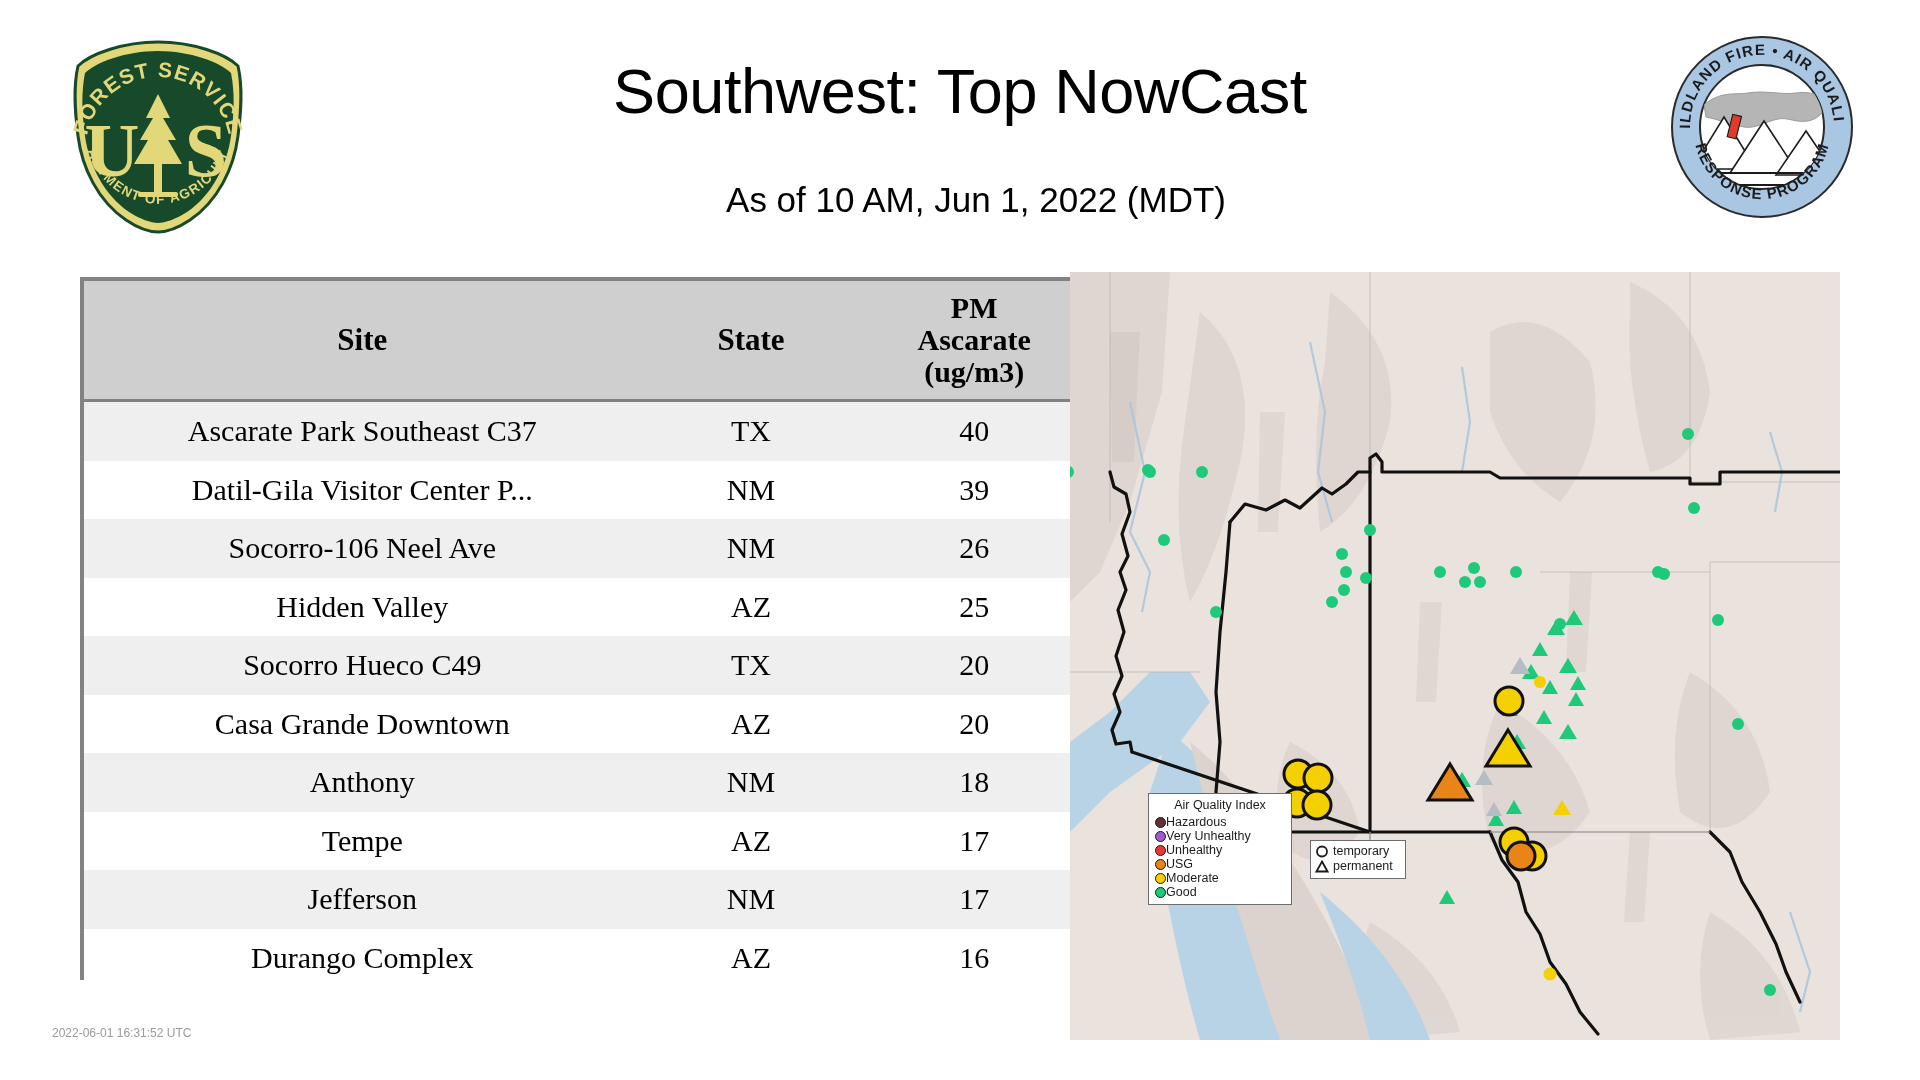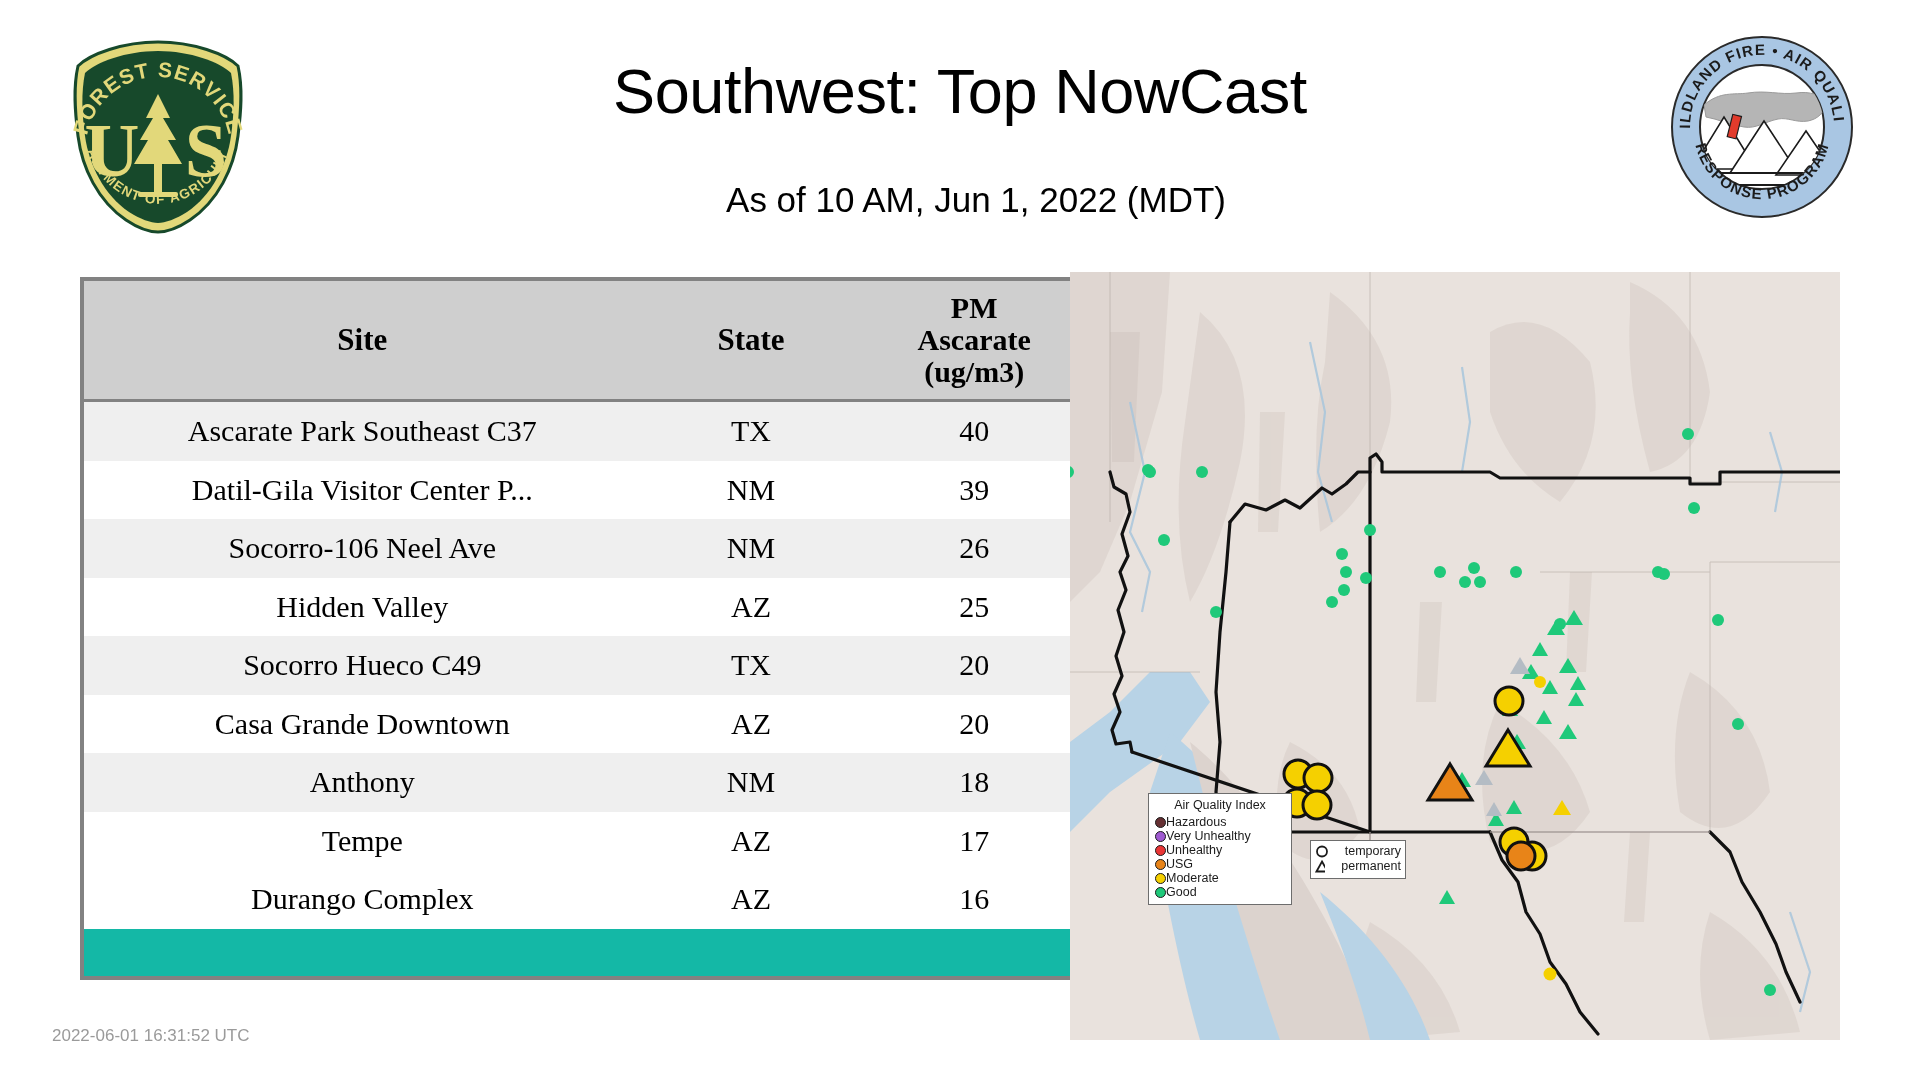--- a/index.html
+++ b/index.html
@@ -42,21 +42,21 @@
     white-space: nowrap;
   }
 
   
   #table-panel {
     position: absolute;
     left: 80px; top: 277px;
     width: 1011px; height: 703px;
     border: 4px solid #828282;
     box-sizing: border-box;
-    background: #14b8a6;
+    background: #a16207;
   }
   table.aqtable {
     width: 100%;
     border-collapse: collapse;
     table-layout: fixed;
     font-family: "Liberation Serif", serif;
   }
   table.aqtable col.c-site  { width: 55.5%; }
   table.aqtable col.c-state { width: 22.0%; }
   table.aqtable col.c-pm    { width: 22.5%; }
@@ -144,36 +144,36 @@
     width: 96px;
     background: #ffffff;
     border: 1.5px solid #6d6d6d;
     padding: 3px 4px 4px 4px;
     box-sizing: border-box;
     font-family: "Liberation Sans", sans-serif;
   }
   #symbol-legend .sym-row {
     display: flex;
     align-items: center;
-    gap: 16px;
+    gap: 4px;
     height: 15px;
   }
   #symbol-legend .sym-label {
     font-size: 12.5px;
     color: #1b1b1b;
     white-space: nowrap;
     line-height: 15px;
   }
 
   
   #footer-timestamp {
     position: absolute;
     left: 52px; top: 1026px;
     font-family: "Liberation Sans", sans-serif;
-    font-size: 17px;
+    font-size: 12px;
     color: #9a9a9a;
     white-space: nowrap;
   }
 </style>
 </head>
 <body>
 
 <div id="header-area">
 
   <div id="usfs-logo">
@@ -291,20 +291,25 @@
           <td>20</td>
         </tr>
         <tr class="odd">
           <td>Anthony</td>
           <td>NM</td>
           <td>18</td>
         </tr>
         <tr class="even">
           <td>Tempe</td>
           <td>AZ</td>
+          <td>17</td>
+        </tr>
+        <tr class="odd">
+          <td>Jefferson</td>
+          <td>NM</td>
           <td>17</td>
         </tr>
         <tr class="even">
           <td>Durango Complex</td>
           <td>AZ</td>
           <td>16</td>
         </tr>
       </tbody>
   </table>
 </div>

